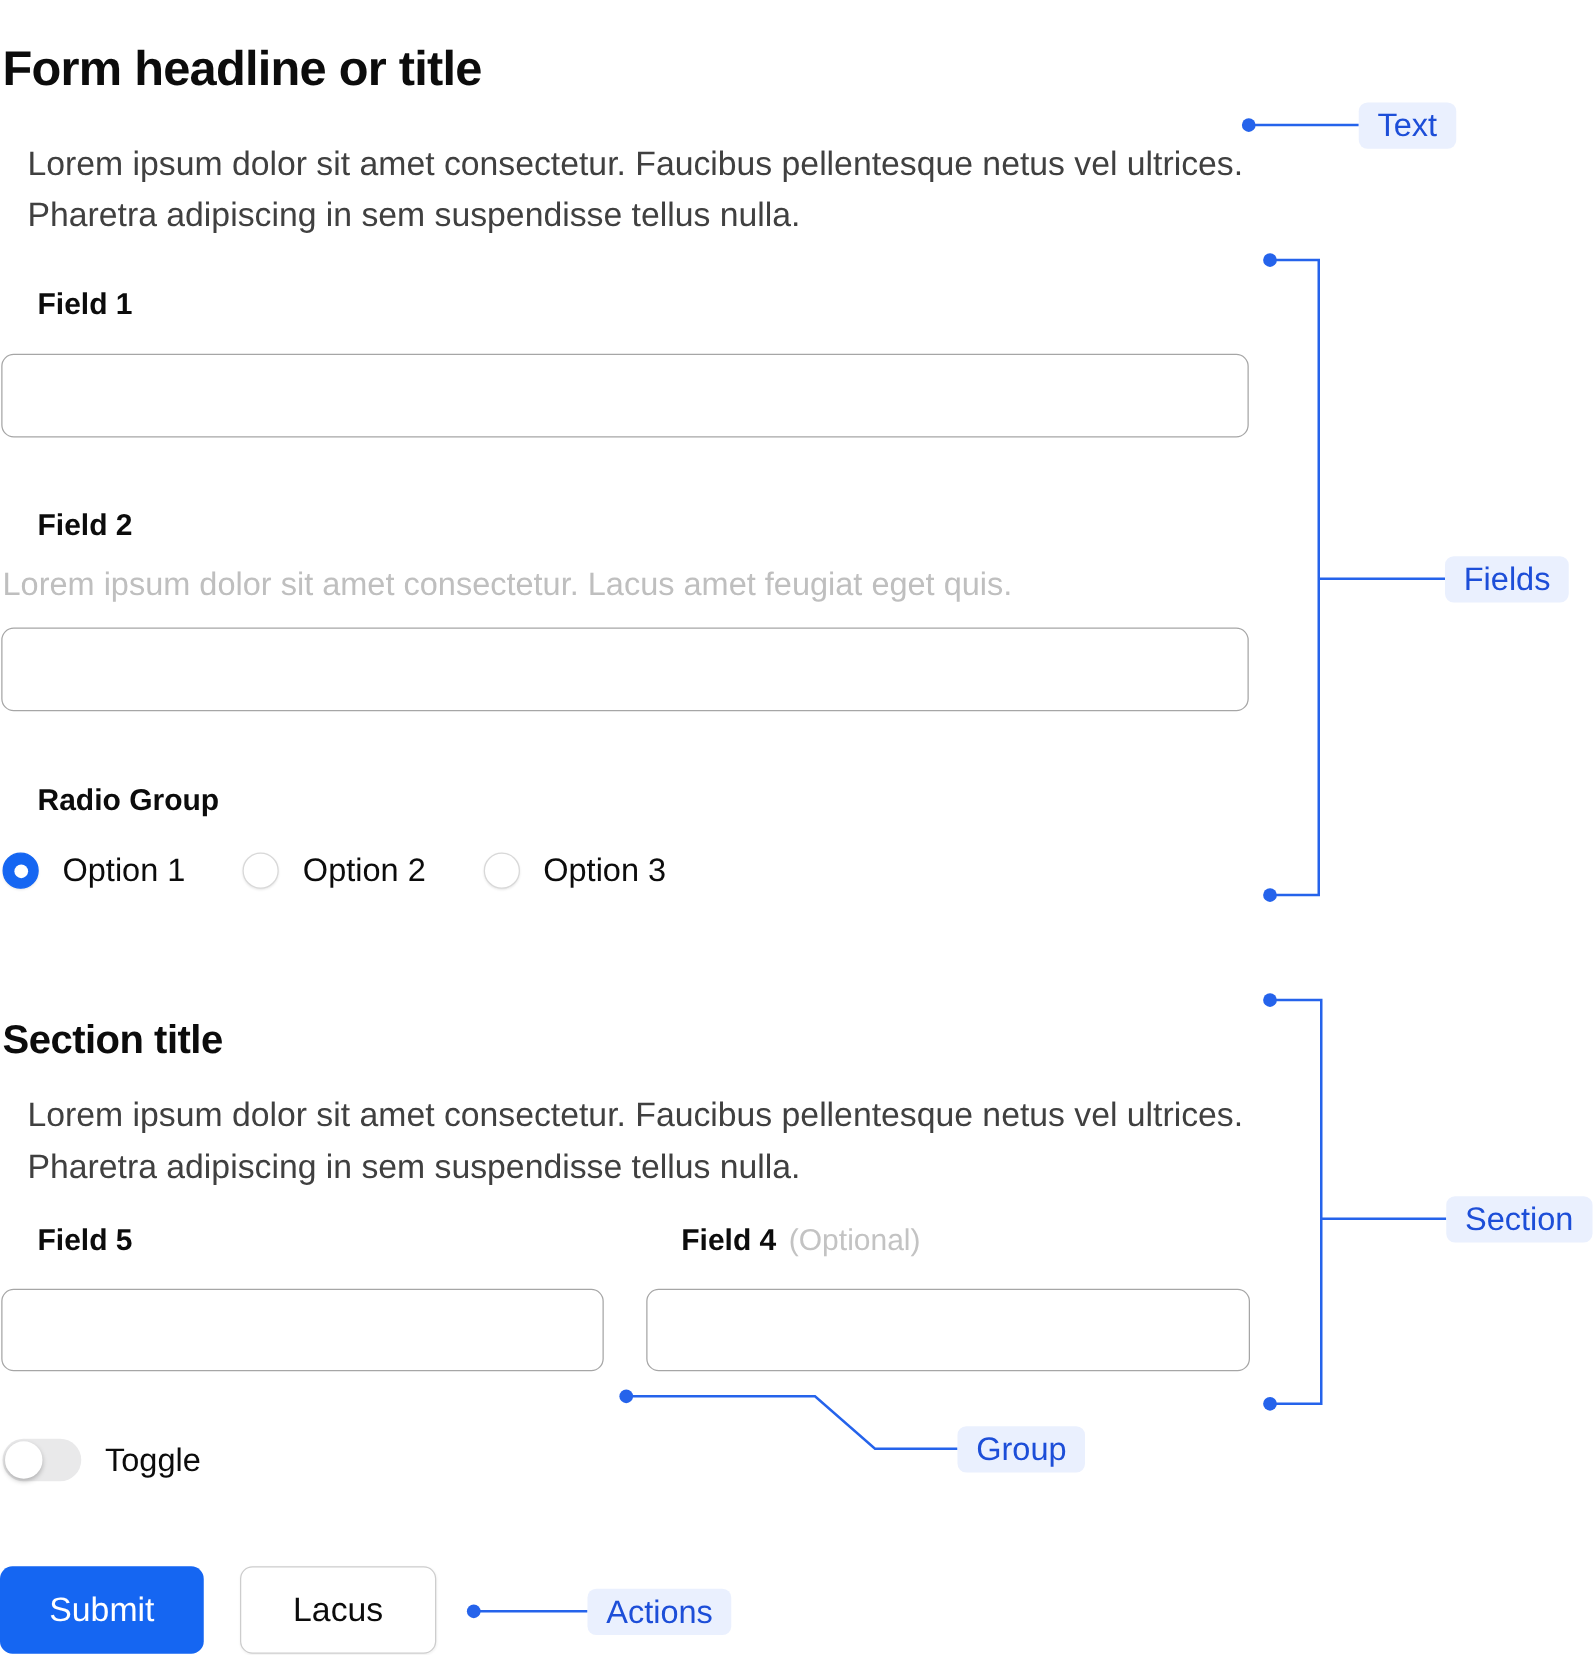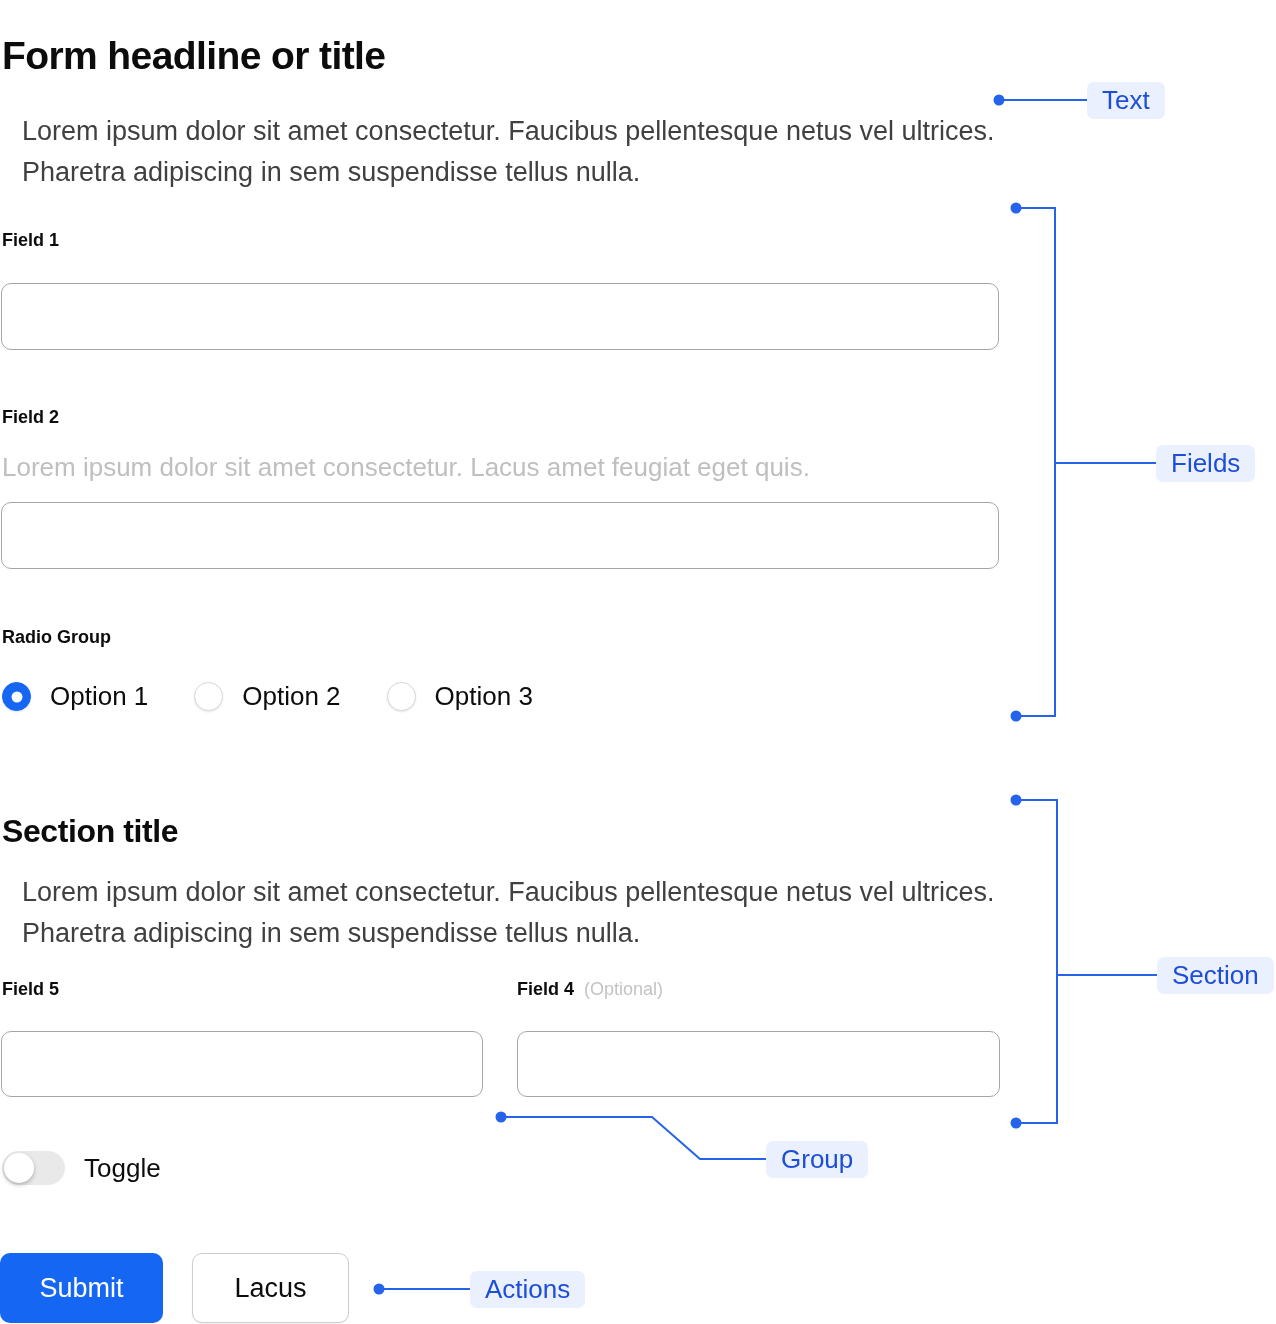--- a/index.html
+++ b/index.html
@@ -8,21 +8,21 @@
   .abs{position:absolute;}
 
   
   .h1{left:2px;top:8px;font-size:39px;font-weight:700;letter-spacing:-0.6px;color:#0c0c0c;}
   .para{left:2px;width:985px;font-size:27px;line-height:41px;color:#404040;margin-left:20px;}
   .para.intro{top:84px;}
   .para.section{top:845px;}
   .h2{left:2px;top:786px;font-size:32px;font-weight:700;letter-spacing:-0.4px;color:#0c0c0c;}
 
   
-  .flabel{position:absolute;font-size:18px;font-weight:700;color:#0c0c0c;}
+  .flabel{position:absolute;font-size:24px;font-weight:700;color:#0c0c0c;margin-left:28px;}
   .optional{font-weight:400;color:#c3c3c3;margin-left:10px;}
   .hint{left:2px;top:452px;font-size:26px;color:#bfbfbf;}
 
   
   .text-input{position:absolute;height:67px;border:1.5px solid #a6a6a6;border-radius:10px;
     background:#fff;font-size:26px;padding:0 18px;color:#111;outline:none;box-sizing:border-box;
     font-family:inherit;}
 
   
   .radio-row{left:2px;top:681px;display:flex;align-items:center;gap:46px;}

